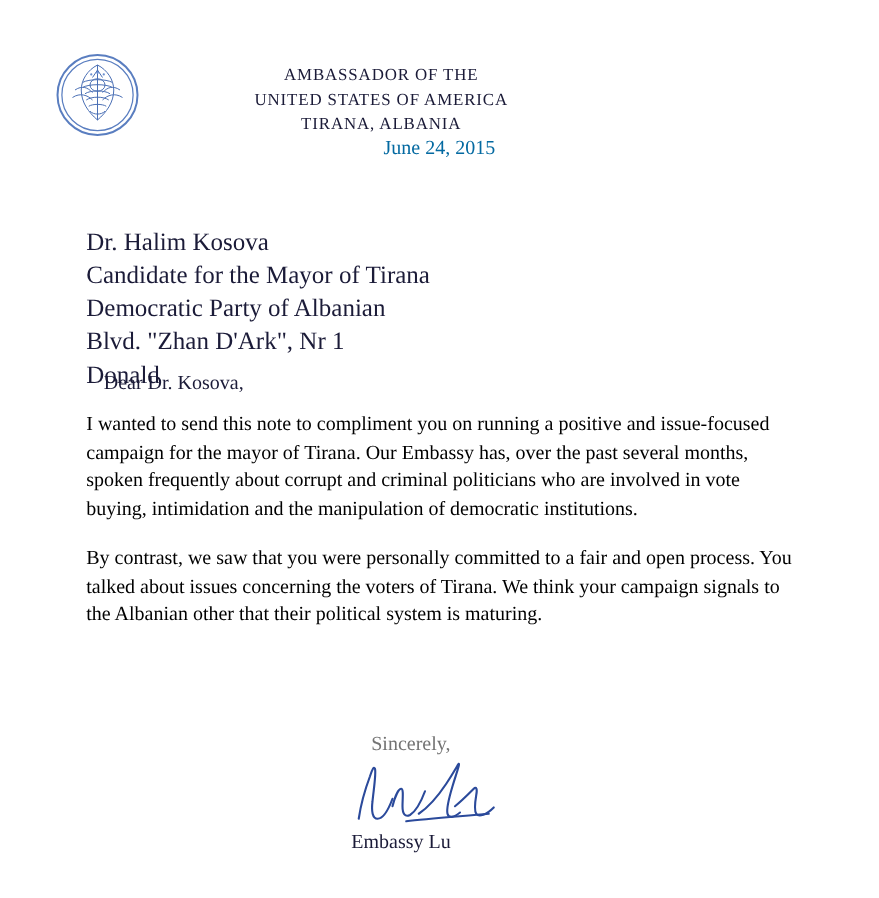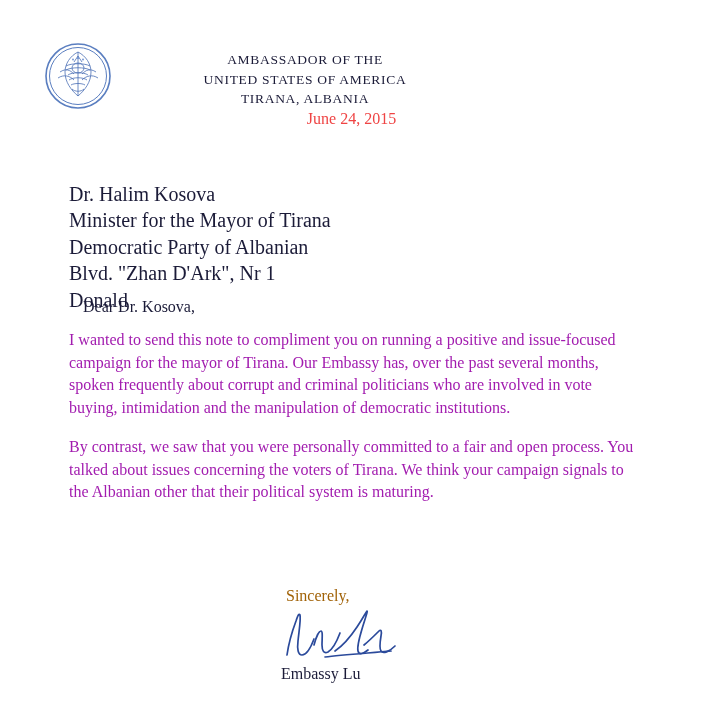--- a/index.html
+++ b/index.html
@@ -48,21 +48,21 @@
   .letterhead div { white-space: nowrap; }
 
   
   .date {
     position: absolute;
     left: 0;
     top: 110px;
     width: 703px;
     text-align: center;
     font-size: 16px;
-    color: #ef4444;
+    color: #0369a1;
   }
 
   
   .address {
     position: absolute;
     left: 69px;
     top: 181px;
     font-size: 20px;
     line-height: 1.32;
     color: #1b1b38;
@@ -80,35 +80,35 @@
   }
 
   
   .body-copy {
     position: absolute;
     left: 69px;
     top: 329px;
     width: 566px;
     font-size: 16px;
     line-height: 1.41;
-    color: #a21caf;
+    color: #000000;
     text-align: left;
   }
   .body-copy p {
     margin: 0 0 17px 0;
   }
   .body-copy p:last-child { margin-bottom: 0; }
 
   
   .closing {
     position: absolute;
-    left: 286px;
+    left: 297px;
     top: 587px;
     font-size: 16px;
-    color: #a16207;
+    color: #737373;
   }
   .signature {
     position: absolute;
     left: 263px;
     top: 605px;
     width: 150px;
     height: 62px;
   }
   .signature svg { display: block; }
   .signer {
@@ -155,21 +155,21 @@
   <div class="letterhead">
     <div>AMBASSADOR OF THE</div>
     <div>UNITED STATES OF AMERICA</div>
     <div>TIRANA, ALBANIA</div>
   </div>
 
   <div class="date">June 24, 2015</div>
 
   <div class="address">
     <div>Dr. Halim Kosova</div>
-    <div>Minister for the Mayor of Tirana</div>
+    <div>Candidate for the Mayor of Tirana</div>
     <div>Democratic Party of Albanian</div>
     <div>Blvd. "Zhan D'Ark", Nr 1</div>
     <div>Donald</div>
   </div>
 
   <div class="salutation">Dear Dr. Kosova,</div>
 
   <div class="body-copy">
     <p>I wanted to send this note to compliment you on running a positive and issue-focused campaign for the mayor of Tirana.  Our Embassy has, over the past several months, spoken frequently about corrupt and criminal politicians who are involved in vote buying, intimidation and the manipulation of democratic institutions.</p>
     <p>By contrast, we saw that you were personally committed to a fair and open process.  You talked about issues concerning the voters of Tirana.  We think your campaign signals to the Albanian other that their political system is maturing.</p>

